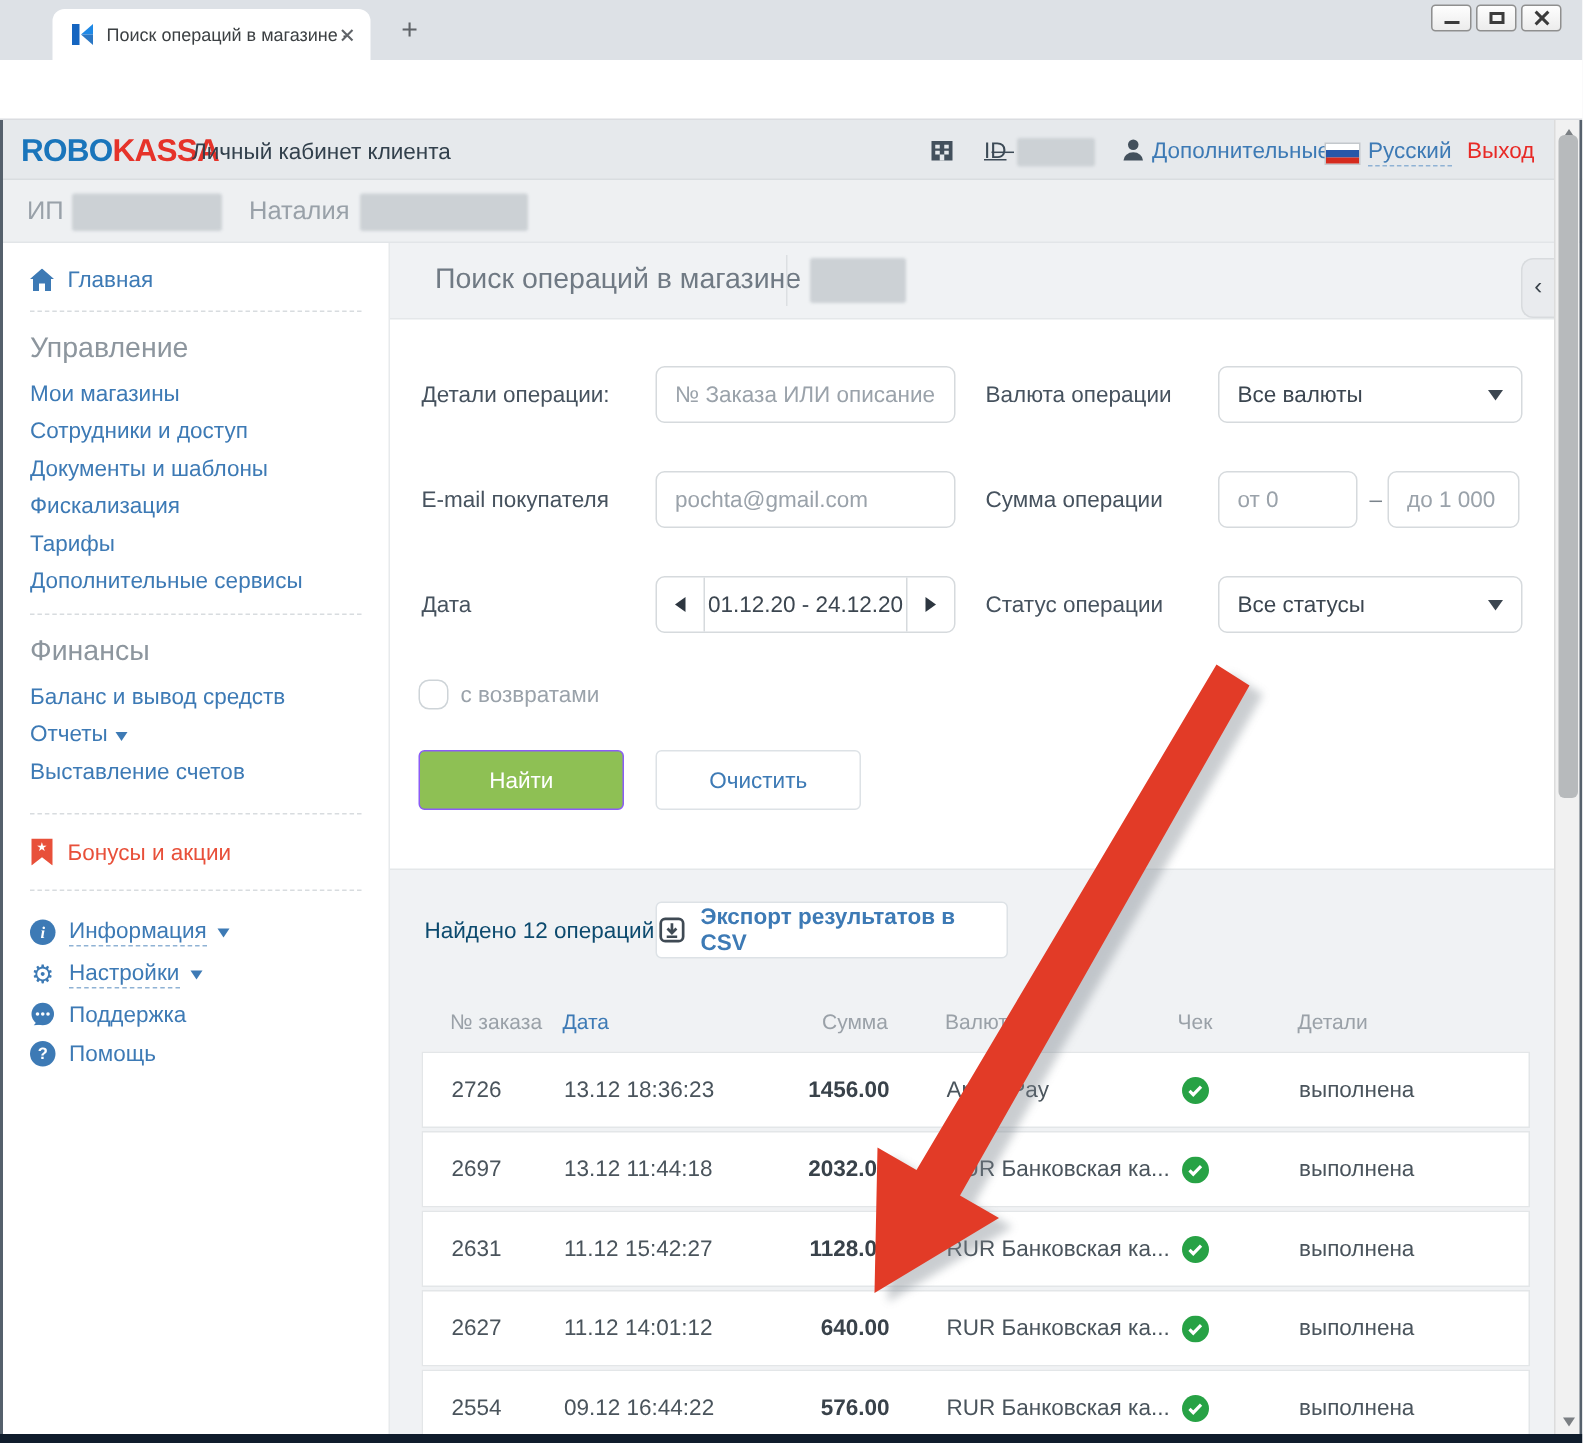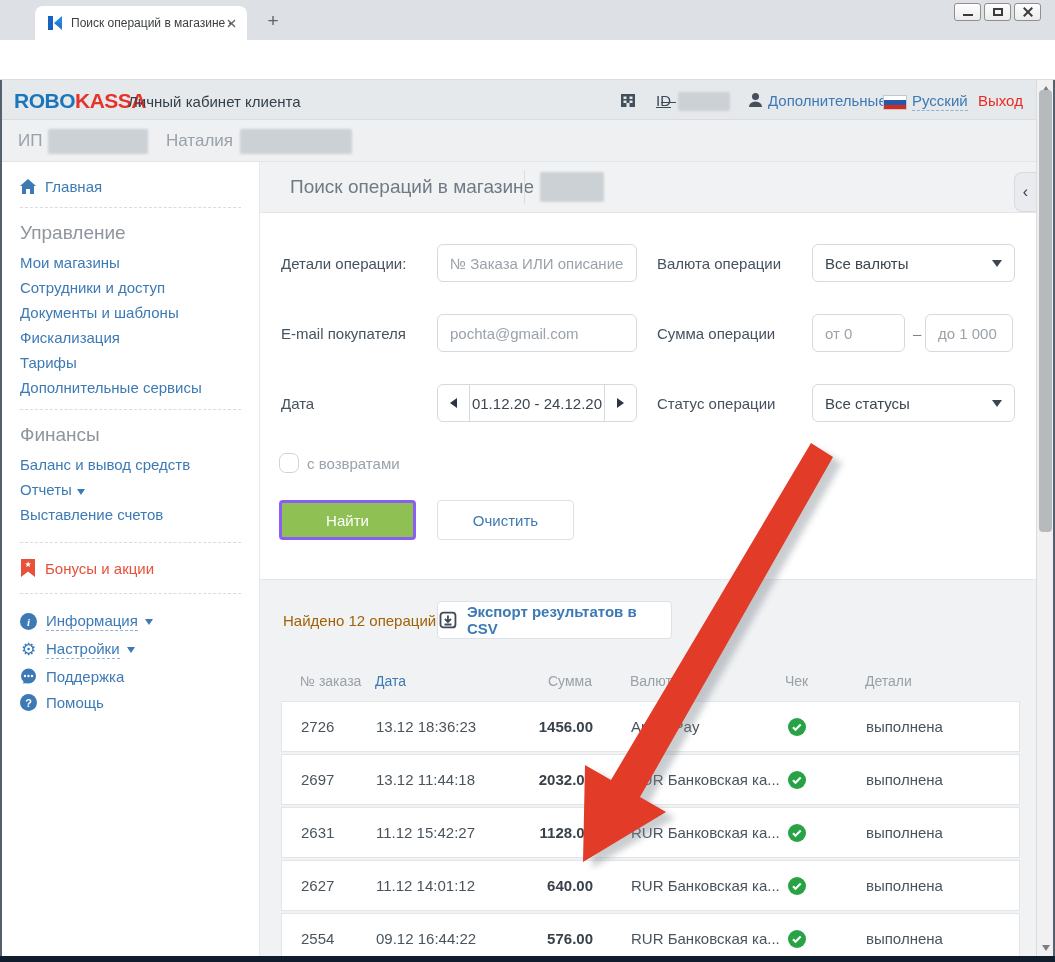--- a/index.html
+++ b/index.html
@@ -90,25 +90,25 @@
   .date-btn { width:32px; display:flex; align-items:center; justify-content:center; }
   .date-btn.l { border-right:1px solid #d6dadd; } .date-btn.r { border-left:1px solid #d6dadd; }
   .tri-l { width:0; height:0; border-top:5px solid transparent; border-bottom:5px solid transparent; border-right:7px solid #2d3640; }
   .tri-r { width:0; height:0; border-top:5px solid transparent; border-bottom:5px solid transparent; border-left:7px solid #2d3640; }
   .date-val { flex:1; display:flex; align-items:center; justify-content:center; font-size:15px; color:#3c4650; }
   .dash { position:absolute; font-size:15px; color:#7a838b; }
   .chkrow { position:absolute; left:19px; top:240px; display:flex; align-items:center; gap:8px; }
   .chkbox { width:20px; height:20px; border:1px solid #ced4d8; border-radius:7px; background:#fff; }
   .chklabel { font-size:15px; color:#9aa2aa; }
   .btn { position:absolute; top:287px; width:137px; height:40px; border-radius:4px; font-size:15px; display:flex; align-items:center; justify-content:center; }
-  .btn-find { left:19px; background:#8ec054; color:#fff; border:3px solid #8b5cf6; }
+  .btn-find { left:19px; background:#8ec054; color:#fff; border:1px solid #8b5cf6; }
   .btn-clear { left:177px; background:#fff; color:#3d7ab5; border:1px solid #dde2e6; }
 
   .results { position:absolute; left:0; top:418px; width:776px; height:382px; overflow:hidden; }
-  .found { position:absolute; left:23px; top:32px; font-size:15px; color:#a16207; }
+  .found { position:absolute; left:23px; top:32px; font-size:15px; color:#0c4a6e; }
   .csv-btn { position:absolute; left:177px; top:21px; width:235px; height:38px; background:#fff; border:1px solid #dde2e6; border-radius:4px; display:flex; align-items:center; justify-content:center; gap:9px; font-size:15px; font-weight:bold; color:#3d7ab5; }
   .t-grid { display:grid; grid-template-columns:75px 155px 100px 155px 80px 1fr; align-items:center; padding-left:19px; }
   .thead { position:absolute; left:21px; top:88px; width:739px; height:26px; font-size:14px; color:#9aa1a8; }
   .thead .sorted { color:#3d7ab5; }
   .thead .amount-h { text-align:right; padding-right:38px; }
   .tbody { position:absolute; left:21px; top:121px; width:739px; }
   .trow { background:#fff; border:1px solid #e3e6e8; margin-bottom:2px; height:51px; font-size:15px; color:#4a545c; }
   .trow .amount { text-align:right; padding-right:38px; font-weight:bold; color:#39424a; }
   .trow .currency { white-space:nowrap; overflow:hidden; }
   .chk-ok { width:18px; height:18px; margin-left:2px; }

